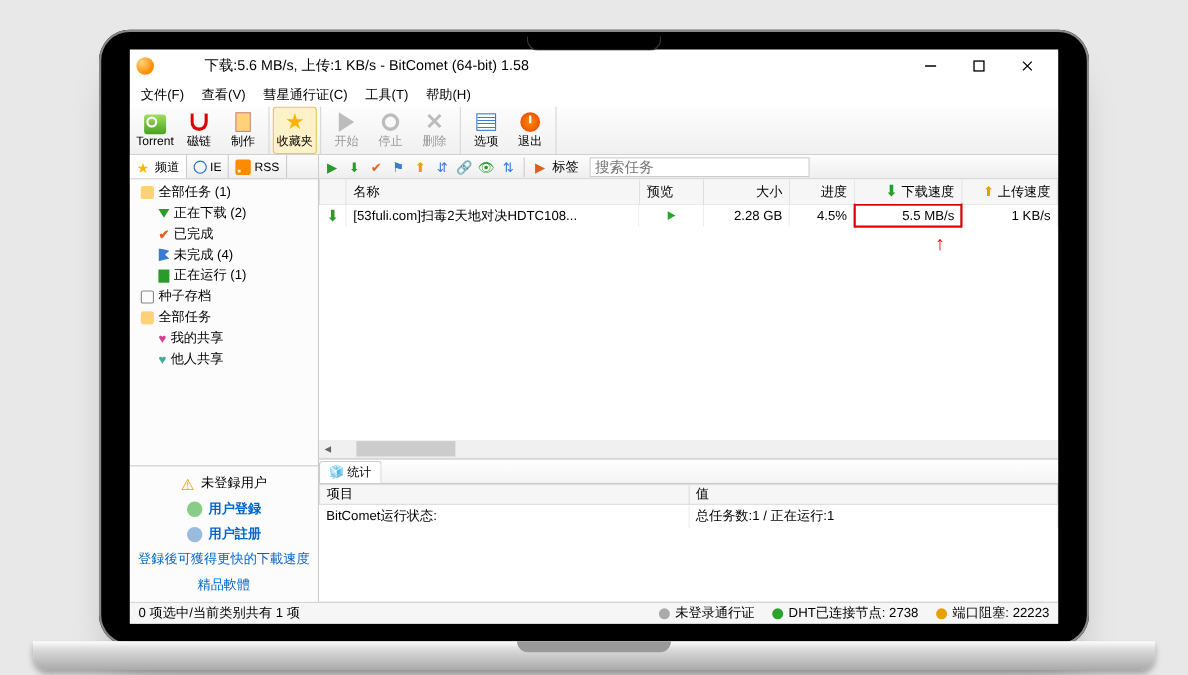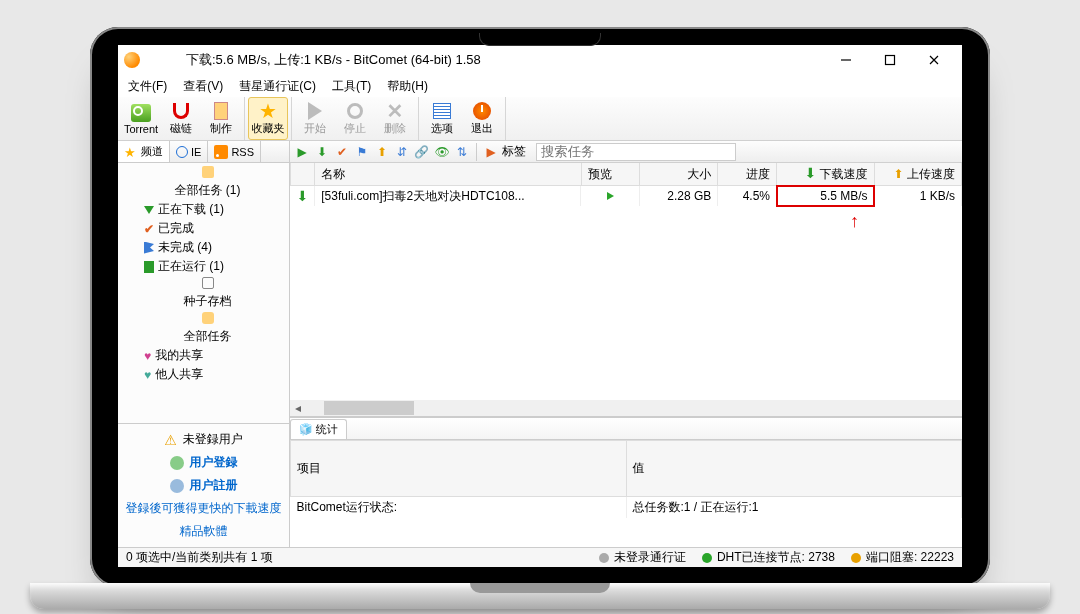--- a/index.html
+++ b/index.html
@@ -65,21 +65,21 @@
   .tab.active{background:#fff;}
   .mini-ico{width:14px;height:14px;display:inline-block;}
   .mi-star{color:#ffb400;font-size:13px;}
   .mi-rss{background:#ff8a00;border-radius:2px;position:relative;}
   .mi-rss::after{content:"";position:absolute;left:2px;bottom:2px;width:3px;height:3px;background:#fff;border-radius:50%;}
   .mi-ie{border:1.5px solid #1e6fd6;border-radius:50%;width:12px;height:12px;}
 
   .tree{flex:1;overflow:auto;padding:2px 0;font-size:12px;}
   .tree div{padding:1px 2px 1px 10px;display:flex;align-items:center;gap:4px;white-space:nowrap;}
   .tree .lv2{padding-left:26px;}
-  .tree .lv1{padding-left:10px;flex-direction:column;}
+  .tree .lv1{padding-left:10px;}
   .dot-green{width:0;height:0;border-left:5px solid transparent;border-right:5px solid transparent;border-top:8px solid #2a9a2a;display:inline-block;}
   .dot-check{color:#e06020;font-weight:bold;}
   .dot-flag{width:10px;height:12px;background:#3a7bd5;clip-path:polygon(0 0,100% 20%,60% 50%,100% 80%,0 100%);}
   .dot-run{width:10px;height:12px;background:#2a9a2a;}
   .dot-seed{width:12px;height:12px;border:1px solid #888;border-radius:2px;}
   .dot-mkt{width:12px;height:12px;background:#ffd27a;border-radius:3px;}
   .dot-share{color:#d04090;}
 
   .userpanel{border-top:1px solid #ccc;padding:4px;}
   .userpanel .row{display:flex;align-items:center;justify-content:center;gap:6px;padding:3px 2px;}
@@ -111,21 +111,21 @@
 
   .hscroll{height:16px;background:#f0f0f0;display:flex;align-items:center;}
   .hscroll .thumb{height:14px;background:#ccc;width:90px;margin-left:18px;}
 
   
   .stats{height:130px;border-top:1px solid #ccc;display:flex;flex-direction:column;}
   .statstab{height:22px;display:flex;align-items:center;border-bottom:1px solid #ccc;background:linear-gradient(#fff,#f4f4f4);}
   .statstab .tab{border:1px solid #ccc;border-bottom:none;background:#fff;padding:2px 8px;border-radius:3px 3px 0 0;}
   .statsgrid{flex:1;overflow:auto;}
   .statsgrid table{width:100%;border-collapse:collapse;font-size:12px;}
-  .statsgrid th{background:#f6f6f6;border:1px solid #ddd;text-align:left;padding:19px 6px;font-weight:normal;}
+  .statsgrid th{background:#f6f6f6;border:1px solid #ddd;text-align:left;padding:0 6px;font-weight:normal;}
   .statsgrid td{padding:2px 6px;border-right:1px solid #eee;}
 
   
   .statusbar{height:20px;border-top:1px solid #ccc;display:flex;align-items:center;font-size:12px;background:#f6f6f6;}
   .statusbar .cell{padding:0 8px;display:flex;align-items:center;gap:5px;}
   .led{width:10px;height:10px;border-radius:50%;}
   .led.gray{background:#aaa;}
   .led.green{background:#2aa52a;}
   .led.amber{background:#e8a000;}
 </style>
@@ -245,21 +245,21 @@
             </div>
         </div>
 
         <div class="tree">
           <div class="lv1">
               <span style="width:12px;height:12px;background:#ffd27a;border-radius:2px"></span>
               <span>全部任务 (1)</span>
             </div>
           <div class="lv2">
               <span class="dot-green"></span>
-              <span>正在下载 (1)</span>
+              <span>正在下载 (2)</span>
             </div>
           <div class="lv2">
               <span class="dot-check">✔</span>
               <span>已完成</span>
             </div>
           <div class="lv2">
               <span class="dot-flag"></span>
               <span>未完成 (4)</span>
             </div>
           <div class="lv2">

